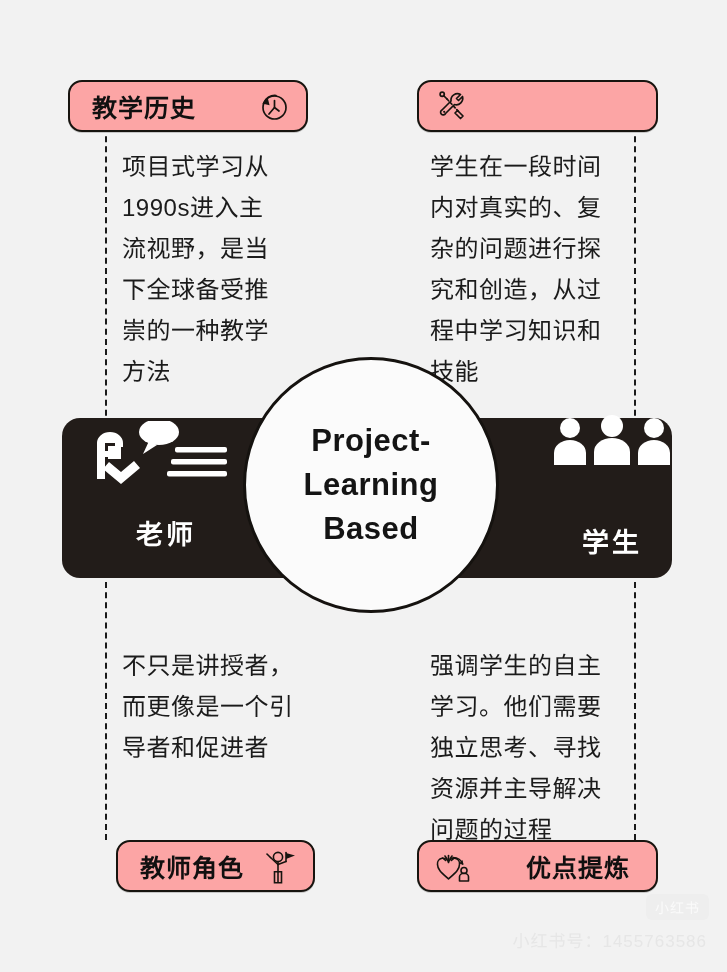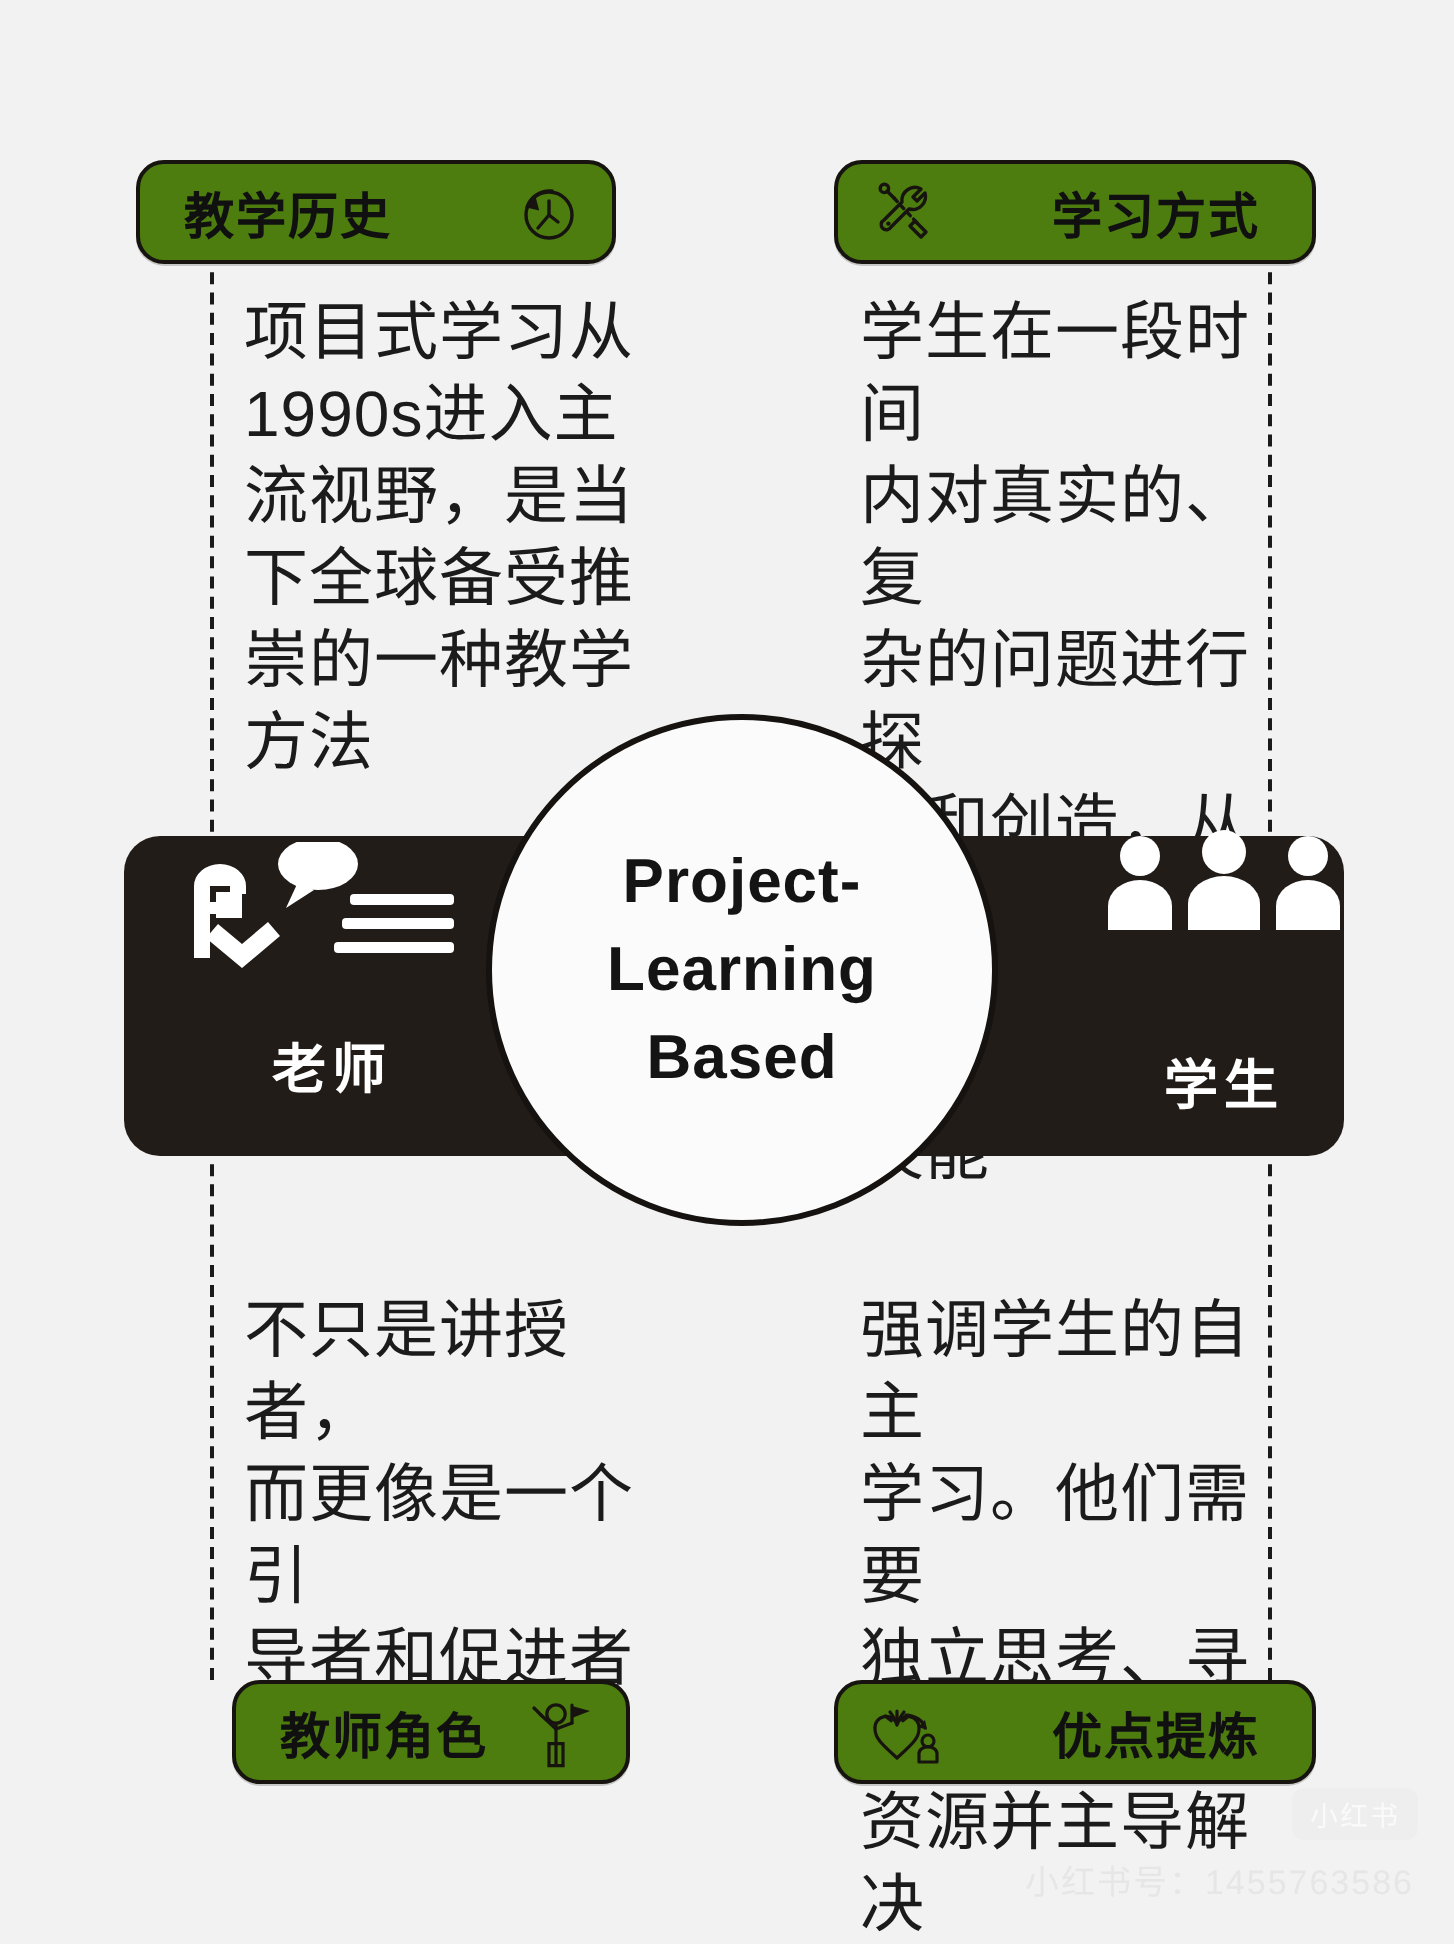--- a/index.html
+++ b/index.html
@@ -25,21 +25,21 @@
     width: 0;
     border-left: 2px dashed #1a1a1a;
     z-index: 1;
   }
 
   
   .pill {
     position: absolute;
     box-sizing: border-box;
     height: 52px;
-    background: #4d7c0f;
+    background: #fca5a5;
     border: 2.5px solid #17140f;
     border-radius: 14px;
     display: flex;
     align-items: center;
     z-index: 4;
     box-shadow: 0 1px 0 rgba(0,0,0,0.18);
     gap: 12px;
   }
   .pill-label {
     font-size: 25px;
@@ -53,21 +53,21 @@
     display: flex;
     align-items: center;
     justify-content: center;
   }
   .pill.icon-right { justify-content: space-between; padding: 0 16px 0 22px; }
   .pill.icon-left  { justify-content: space-between; padding: 0 26px 0 16px; }
 
   
   .body-text {
     position: absolute;
-    font-size: 32px;
+    font-size: 24px;
     line-height: 41px;
     color: #1b1b1b;
     letter-spacing: 0.5px;
     z-index: 2;
     white-space: pre-wrap;
   }
 
   
   .black-bar {
     position: absolute;
@@ -190,21 +190,20 @@
     <span class="pill-icon">
       <svg width="36" height="36" viewBox="0 0 36 36" fill="none" stroke="#17140f" stroke-width="1.7">
         <path d="M25.5 6.5 L21.5 10.5 L23.5 12.5 L27.5 8.5 A6.5 6.5 0 0 1 19.5 16.5 L10.5 25.5 A2.6 2.6 0 1 1 7 22 L16 13 A6.5 6.5 0 0 1 25.5 6.5 Z" stroke-linejoin="round"></path>
         <circle cx="9.2" cy="23.8" r="1.1" fill="#17140f" stroke="none"></circle>
         <path d="M8.5 7.5 L12 11" stroke-linecap="round"></path>
         <circle cx="7.2" cy="6.2" r="2.1"></circle>
         <path d="M12 11 L24 24" stroke-linecap="round" stroke-dasharray="2.4 2.4"></path>
         <path d="M22.5 22.5 L28 28 L25.5 30.5 L20 25 Z" stroke-linejoin="round"></path>
       </svg>
     </span>
-    <span class="pill-label">学习方式</span>
   </div>
   <div class="body-text" style="left:430px; top:146px; width:210px;">学生在一段时间
 内对真实的、复
 杂的问题进行探
 究和创造，从过
 程中学习知识和
 技能</div>
 
   <div class="black-bar"></div>
 

